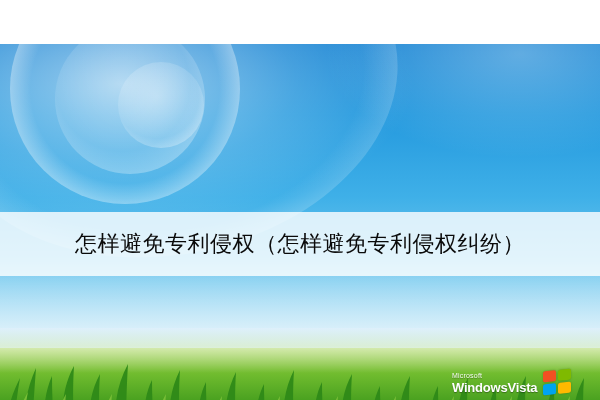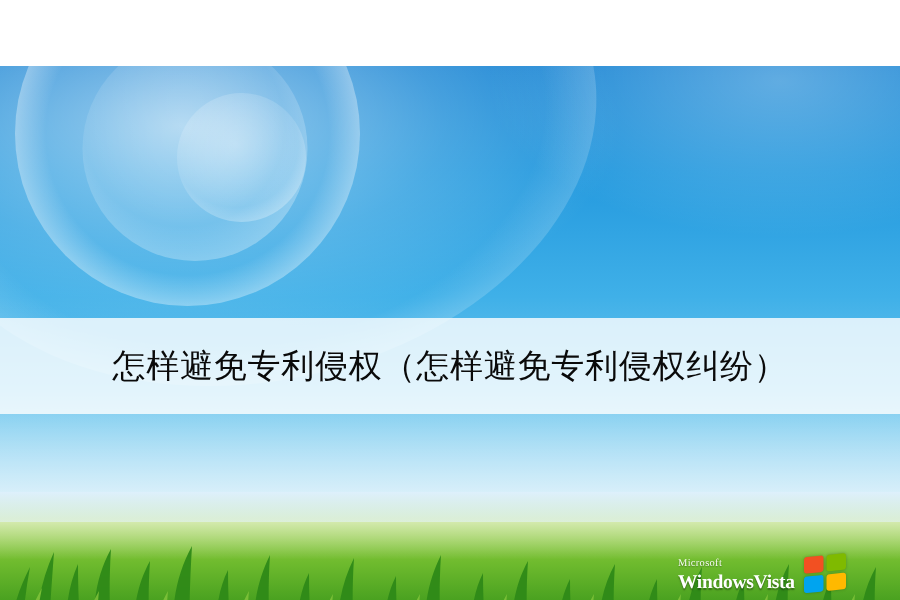--- a/index.html
+++ b/index.html
@@ -107,21 +107,20 @@
     width: 120px; height: 34px;
     display: flex;
     align-items: center;
   }
   .vista-words {
     display: flex;
     flex-direction: column;
     line-height: 1.0;
     color: #ffffff;
     text-shadow: 0 1px 1px rgba(0,0,0,0.35);
-    font-family: Liberation Serif, serif;
   }
   .vista-ms {
     font-size: 7px;
     letter-spacing: 0.2px;
     margin-bottom: 2px;
     opacity: 0.95;
   }
   .vista-name {
     font-size: 13px;
     font-weight: bold;

